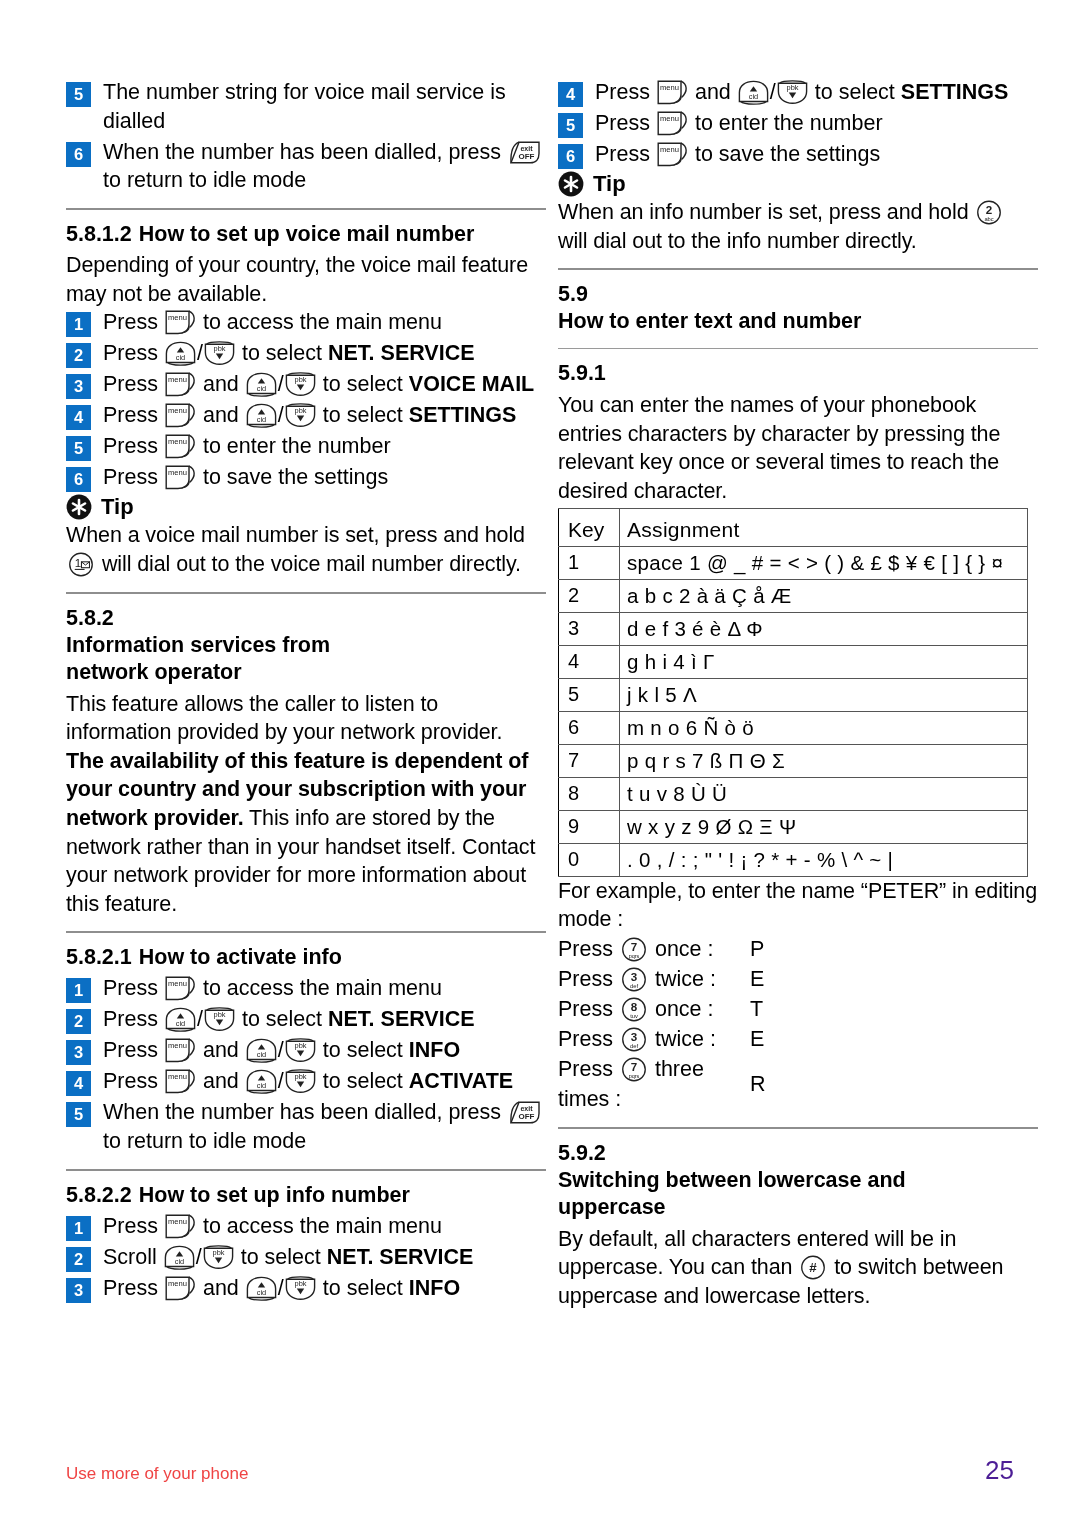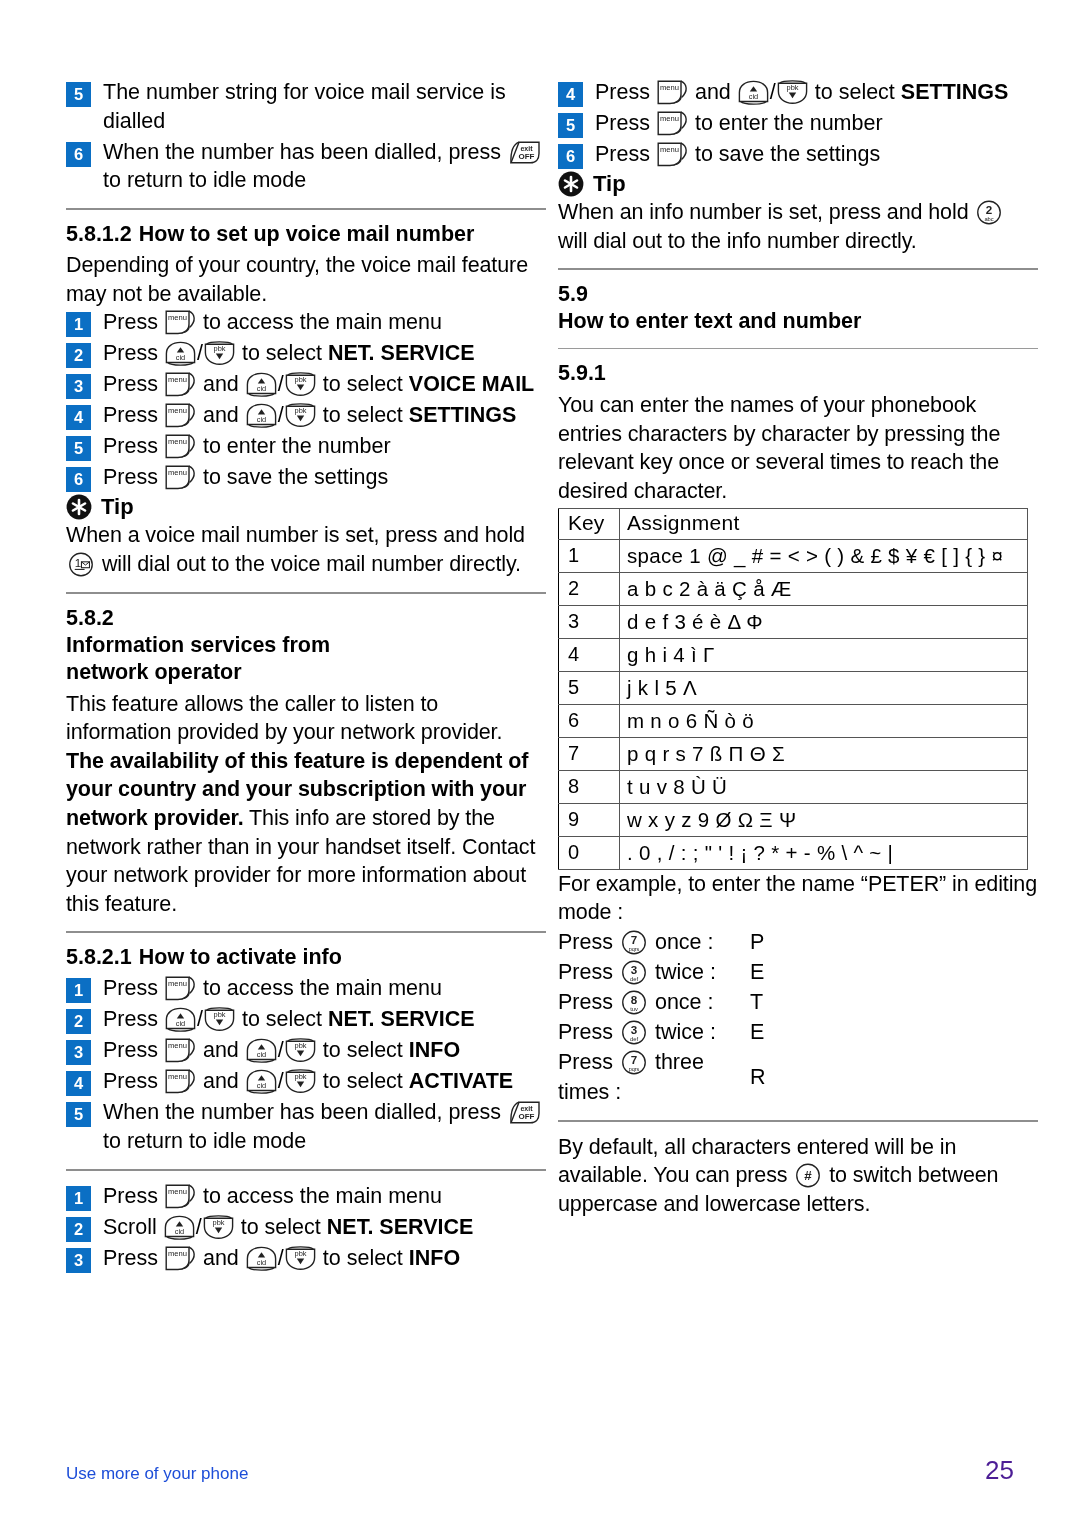--- a/index.html
+++ b/index.html
@@ -45,32 +45,32 @@
   .ico svg{display:block;}
 
   
   table.keytbl{border-collapse:collapse;width:470px;margin-top:2px;
     border:1.6px solid #000;font-size:20px;}
   table.keytbl td{
     border:1.3px solid #555;padding:2px 7px 3px 7px;
     line-height:27px;vertical-align:top;font-size:20px;
   }
   table.keytbl td.k{width:44px;border-left:1.6px solid #000;padding-left:9px;}
-  table.keytbl tr.hdr td{font-size:21px;padding-top:0;padding-bottom:3px;}
+  table.keytbl tr.hdr td{font-size:21px;padding-top:7px;padding-bottom:3px;}
   table.keytbl td.a{font-size:20.5px;letter-spacing:0.3px;}
 
   
   .ex-row{display:flex;align-items:center;font-size:21.5px;line-height:30px;}
   .ex-row .lhs{width:192px;flex:none;}
   .ex-row .res{font-weight:normal;}
 
   
   .footer{position:absolute;left:66px;top:1455px;width:948px;display:flex;
     align-items:baseline;justify-content:space-between;}
-  .footer .fl{color:#1d4ed8;font-size:17px;}
+  .footer .fl{color:#ef4444;font-size:17px;}
   .footer .fr{color:#4c1d95;font-size:26px;}
   .nowrap{white-space:nowrap;}
 </style>
 </head>
 <body>
 
 <svg width="0" height="0" style="position:absolute" aria-hidden="true">
   <defs>
     <g id="g-menu">
       <path d="M1.2,1.2 H24 V14 C24,20 19,23.5 13,23.5 H1.2 Z" fill="#fff" stroke="#222" stroke-width="1.4"></path>
@@ -327,20 +327,23 @@
           <span>When the number has been dialled, press</span>
           <span class="ico"><svg width="33" height="25" viewBox="0 0 33 25">
                 <use href="#g-exit"></use>
               </svg></span>
           <span>to return to idle mode</span>
         </div>
       </div>
 
       <hr class="hr">
 
+      <div class="head3">
+        <span class="no">5.8.2.2</span><span>How to set up info number</span>
+      </div>
       <div class="step">
         <div class="badge">1</div>
         <div class="body">
           <span>Press</span>
           <span class="ico"><svg width="31" height="25" viewBox="0 0 31 25">
                 <use href="#g-menu"></use>
               </svg></span>
           <span>to access the main menu</span>
         </div>
       </div>
@@ -575,22 +578,29 @@
               <text x="14" y="23" font-family="Liberation Sans, sans-serif" font-size="6.2" text-anchor="middle" fill="#222">pqrs</text>
             </svg>
           </span>
           <span>three times :</span>
         </span>
         <span class="res">R</span>
       </div>
 
       <hr class="hr">
 
+      <div class="head2">
+        <span class="no">5.9.2</span>
+        <span class="tx">
+          <span>Switching between lowercase and</span><br>
+          <span>uppercase</span>
+        </span>
+      </div>
       <p class="para">
-        <span>By default, all characters entered will be in available. You can press</span>
+        <span>By default, all characters entered will be in uppercase. You can than</span>
         <span class="ico"><svg width="28" height="25" viewBox="0 0 28 28">
               <use href="#g-hash"></use>
             </svg></span>
         <span>to switch between uppercase and lowercase letters.</span>
       </p>
 
     </div>
   </div>
 
   <div class="footer">

